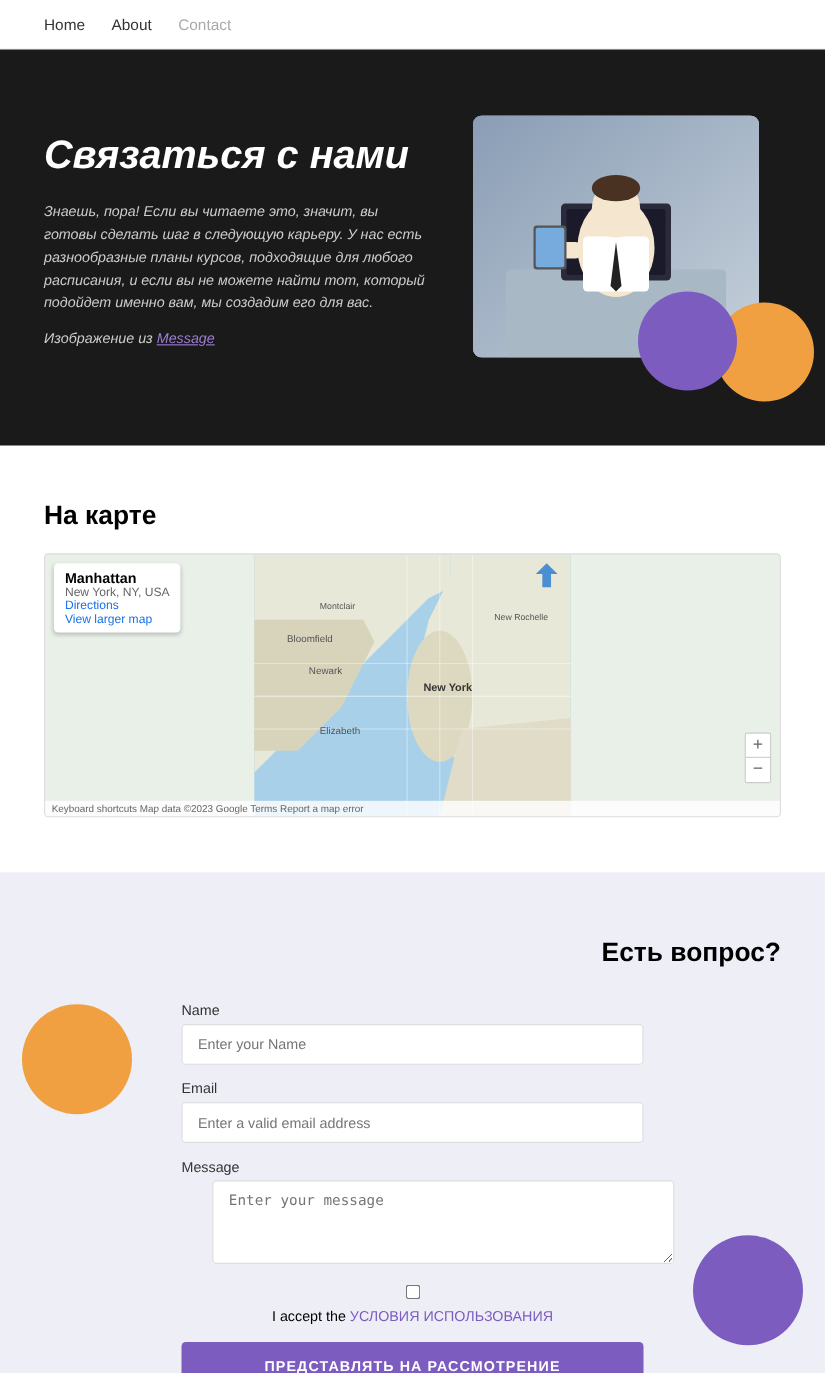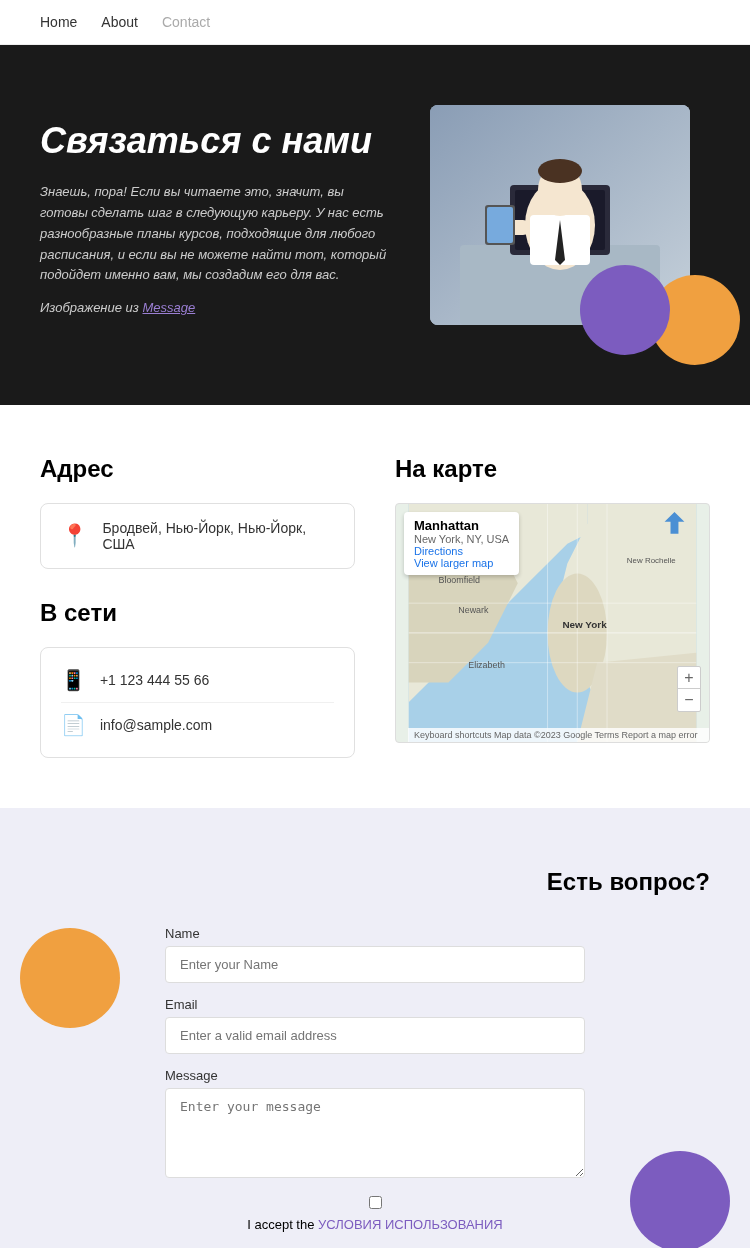--- a/index.html
+++ b/index.html
@@ -183,21 +183,21 @@
       justify-content: center;
       font-size: 16px;
       color: #666;
       border-bottom: 1px solid #ccc;
       cursor: pointer;
     }
     .map-zoom span:last-child { border-bottom: none; }
     .map-footer {
       position: absolute;
       bottom: 0;
-      left: 12px;
+      left: 0;
       right: 0;
       background: rgba(255,255,255,0.8);
       font-size: 9px;
       color: #666;
       padding: 2px 6px;
       display: flex;
       gap: 8px;
     }
 
     
@@ -249,22 +249,23 @@
       width: 100%;
       padding: 10px 14px;
       border: 1px solid #ddd;
       border-radius: 4px;
       font-size: 13px;
       color: #999;
       background: #fff;
       outline: none;
     }
     .form-group textarea {
-      height: 90px;
+      height: 76px;
       resize: vertical;
+      margin-left: 28px;
     }
     .form-checkbox {
       display: flex;
       align-items: center;
       gap: 8px;
       font-size: 13px;
       margin-bottom: 16px;
       flex-direction: column;
     }
     .form-checkbox a { color: #7c5cbf; text-decoration: none; }
@@ -335,38 +336,20 @@
           <rect x="57" y="102" width="26" height="36" fill="#7ad" rx="2"></rect>
         </svg>
       </div>
     </div>
     <div class="circle-purple"></div>
     <div class="circle-orange"></div>
   </div>
 </section>
 
 <section class="contact-section">
-  <div class="contact-left">
-    <h2 class="section-title">Адрес</h2>
-    <div class="address-box">
-      <span class="address-icon">📍</span>
-      <span>Бродвей, Нью-Йорк, Нью-Йорк, США</span>
-    </div>
-    <h2 class="section-title">В сети</h2>
-    <div class="network-box">
-      <div class="network-item">
-        <span class="network-icon">📱</span>
-        <span>+1 123 444 55 66</span>
-      </div>
-      <div class="network-item">
-        <span class="network-icon">📄</span>
-        <span>info@sample.com</span>
-      </div>
-    </div>
-  </div>
   <div class="contact-right">
     <h2 class="section-title">На карте</h2>
     <div class="map-container">
       
       <svg class="map-svg" viewBox="0 0 290 240" xmlns="http://www.w3.org/2000/svg">
 
         <rect width="290" height="240" fill="#a8d0e8"></rect>
 
         <polygon points="0,0 180,0 180,30 160,40 140,60 120,80 100,100 80,120 60,140 40,160 20,180 0,200" fill="#e8e8d8"></polygon>
         <polygon points="180,0 290,0 290,240 220,240 200,220 190,200 180,180 175,160 170,140 165,120 160,100 155,80 160,60 170,40 180,20" fill="#e8e8d8"></polygon>

